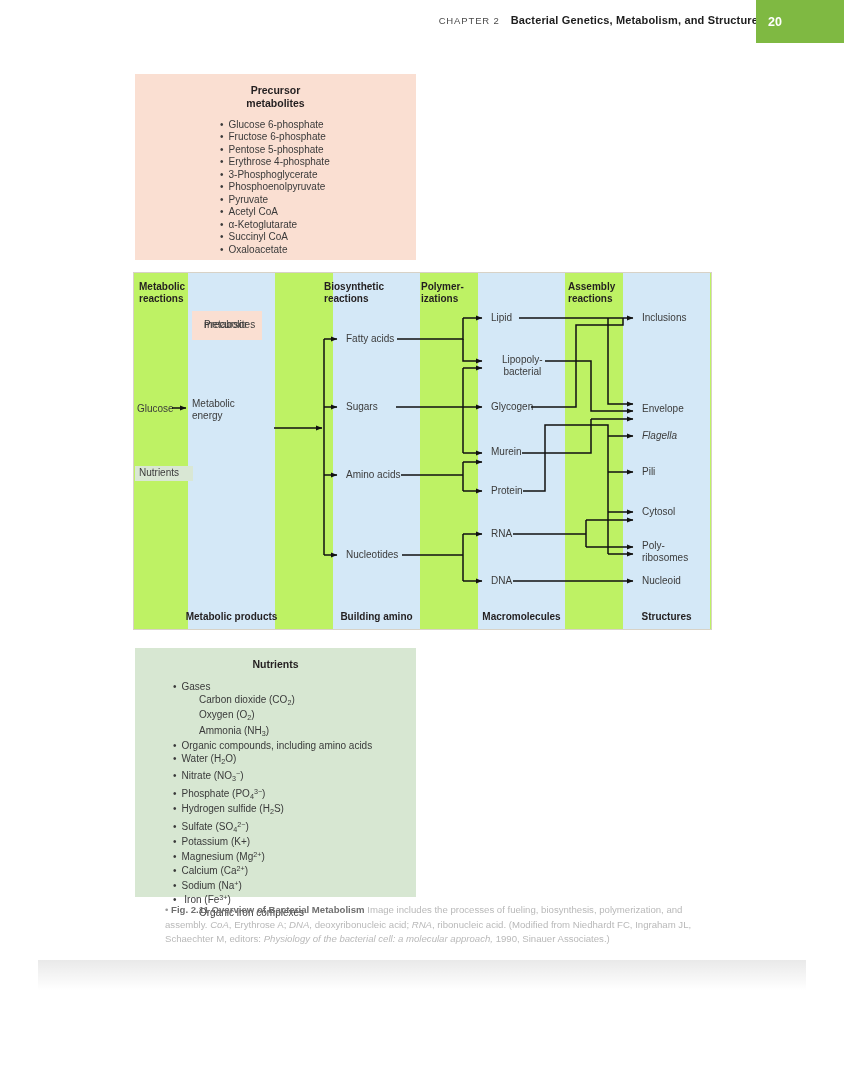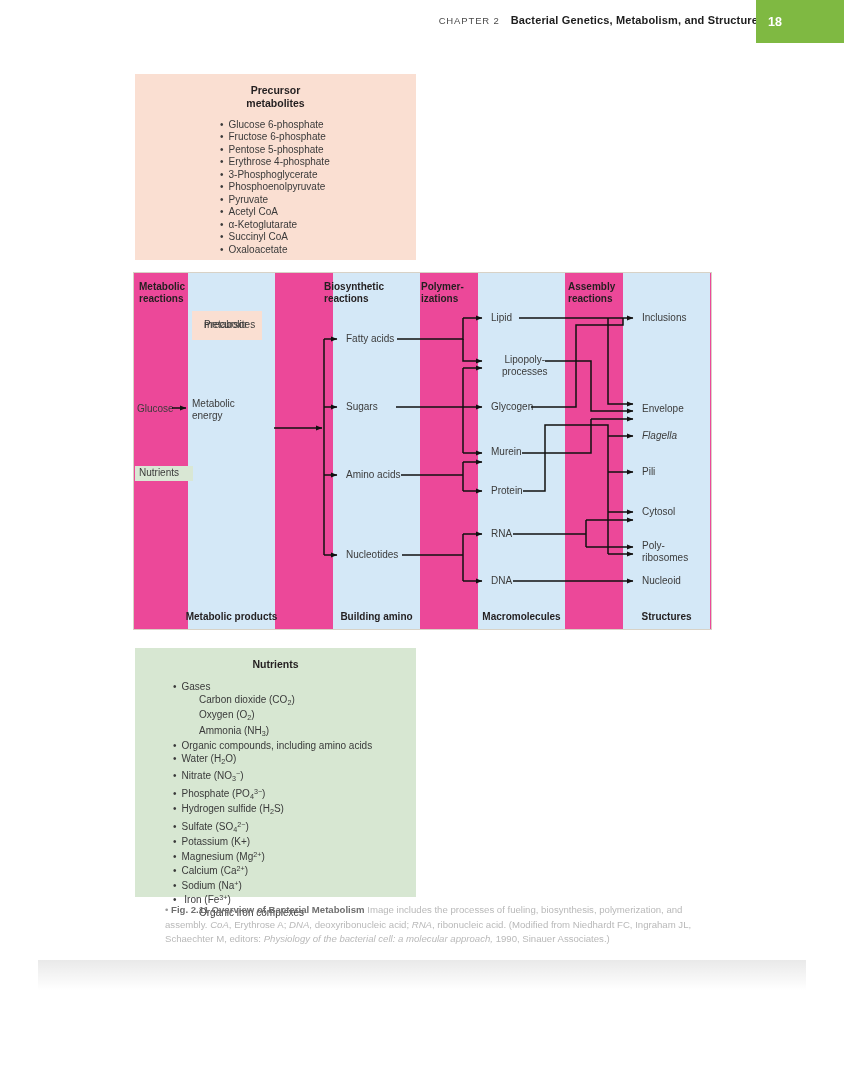--- a/index.html
+++ b/index.html
@@ -22,21 +22,21 @@
                  background:#fadfd2;}
   #precursor-title{position:absolute;left:0;top:10px;width:281px;text-align:center;
                    font-size:10.5px;font-weight:700;line-height:13px;color:#231f20;}
   #precursor-list{position:absolute;left:85px;top:45px;font-size:10px;line-height:12.45px;
                   color:#3a3a3a;}
   #precursor-list div{white-space:nowrap;}
   #precursor-list div::before{content:"\2022";margin-right:5px;}
 
   
   #diagram{position:absolute;left:133px;top:272px;width:579px;height:358px;
-           background:#ec4899;border:1px solid #d8d2c6;box-sizing:border-box;}
+           background:#bef264;border:1px solid #d8d2c6;box-sizing:border-box;}
   .band{position:absolute;top:0;width:87px;height:356px;background:#d4e8f7;}
   #band1{left:54px;} #band2{left:199px;} #band3{left:344px;} #band4{left:489px;}
 
   .colhead{position:absolute;font-size:10px;font-weight:700;line-height:11.5px;
            color:#231f20;white-space:nowrap;}
   #ch1{left:5px;top:8px;} #ch2{left:142px;top:8px;padding-left:48px;}
   #ch3{left:287px;top:8px;} #ch4{left:434px;top:8px;}
 
   .footlabel{position:absolute;top:338px;font-size:10px;font-weight:700;
              color:#231f20;white-space:nowrap;text-align:center;}
@@ -83,21 +83,21 @@
   #footer-bar{position:absolute;left:0;top:1002px;width:844px;height:78px;background:#fff;}
 </style>
 </head>
 <body>
 
 <div id="running-head">
   <div id="head-text">
     <span class="chap">CHAPTER 2</span><span class="title">Bacterial Genetics, Metabolism, and Structure</span>
   </div>
   <div id="page-num-block"></div>
-  <div id="page-num">18</div>
+  <div id="page-num">20</div>
 </div>
 
 <div id="precursor-box">
   <div id="precursor-title">
     <span>Precursor</span><br>
     <span>metabolites</span>
   </div>
   <div id="precursor-list">
       <div>Glucose 6-phosphate</div>
       <div>Fructose 6-phosphate</div>
@@ -133,21 +133,21 @@
 
   <div class="node" style="left:3px;top:130px;">Glucose</div>
   <div class="node" style="left:58px;top:125px;"><span>Metabolic</span><br><span>energy</span></div>
 
   <div class="node" style="left:212px;top:60px;">Fatty acids</div>
   <div class="node" style="left:212px;top:128px;">Sugars</div>
   <div class="node" style="left:212px;top:196px;">Amino acids</div>
   <div class="node" style="left:212px;top:276px;">Nucleotides</div>
 
   <div class="node" style="left:357px;top:39px;">Lipid</div>
-  <div class="node" style="left:368px;top:81px;text-align:center;"><span>Lipopoly-</span><br><span>processes</span></div>
+  <div class="node" style="left:368px;top:81px;text-align:center;"><span>Lipopoly-</span><br><span>bacterial</span></div>
   <div class="node" style="left:357px;top:128px;">Glycogen</div>
   <div class="node" style="left:357px;top:173px;">Murein</div>
   <div class="node" style="left:357px;top:212px;">Protein</div>
   <div class="node" style="left:357px;top:255px;">RNA</div>
   <div class="node" style="left:357px;top:302px;">DNA</div>
 
   <div class="node" style="left:508px;top:39px;">Inclusions</div>
   <div class="node" style="left:508px;top:130px;">Envelope</div>
   <div class="node" style="left:508px;top:157px;font-style:italic;">Flagella</div>
   <div class="node" style="left:508px;top:193px;">Pili</div>

